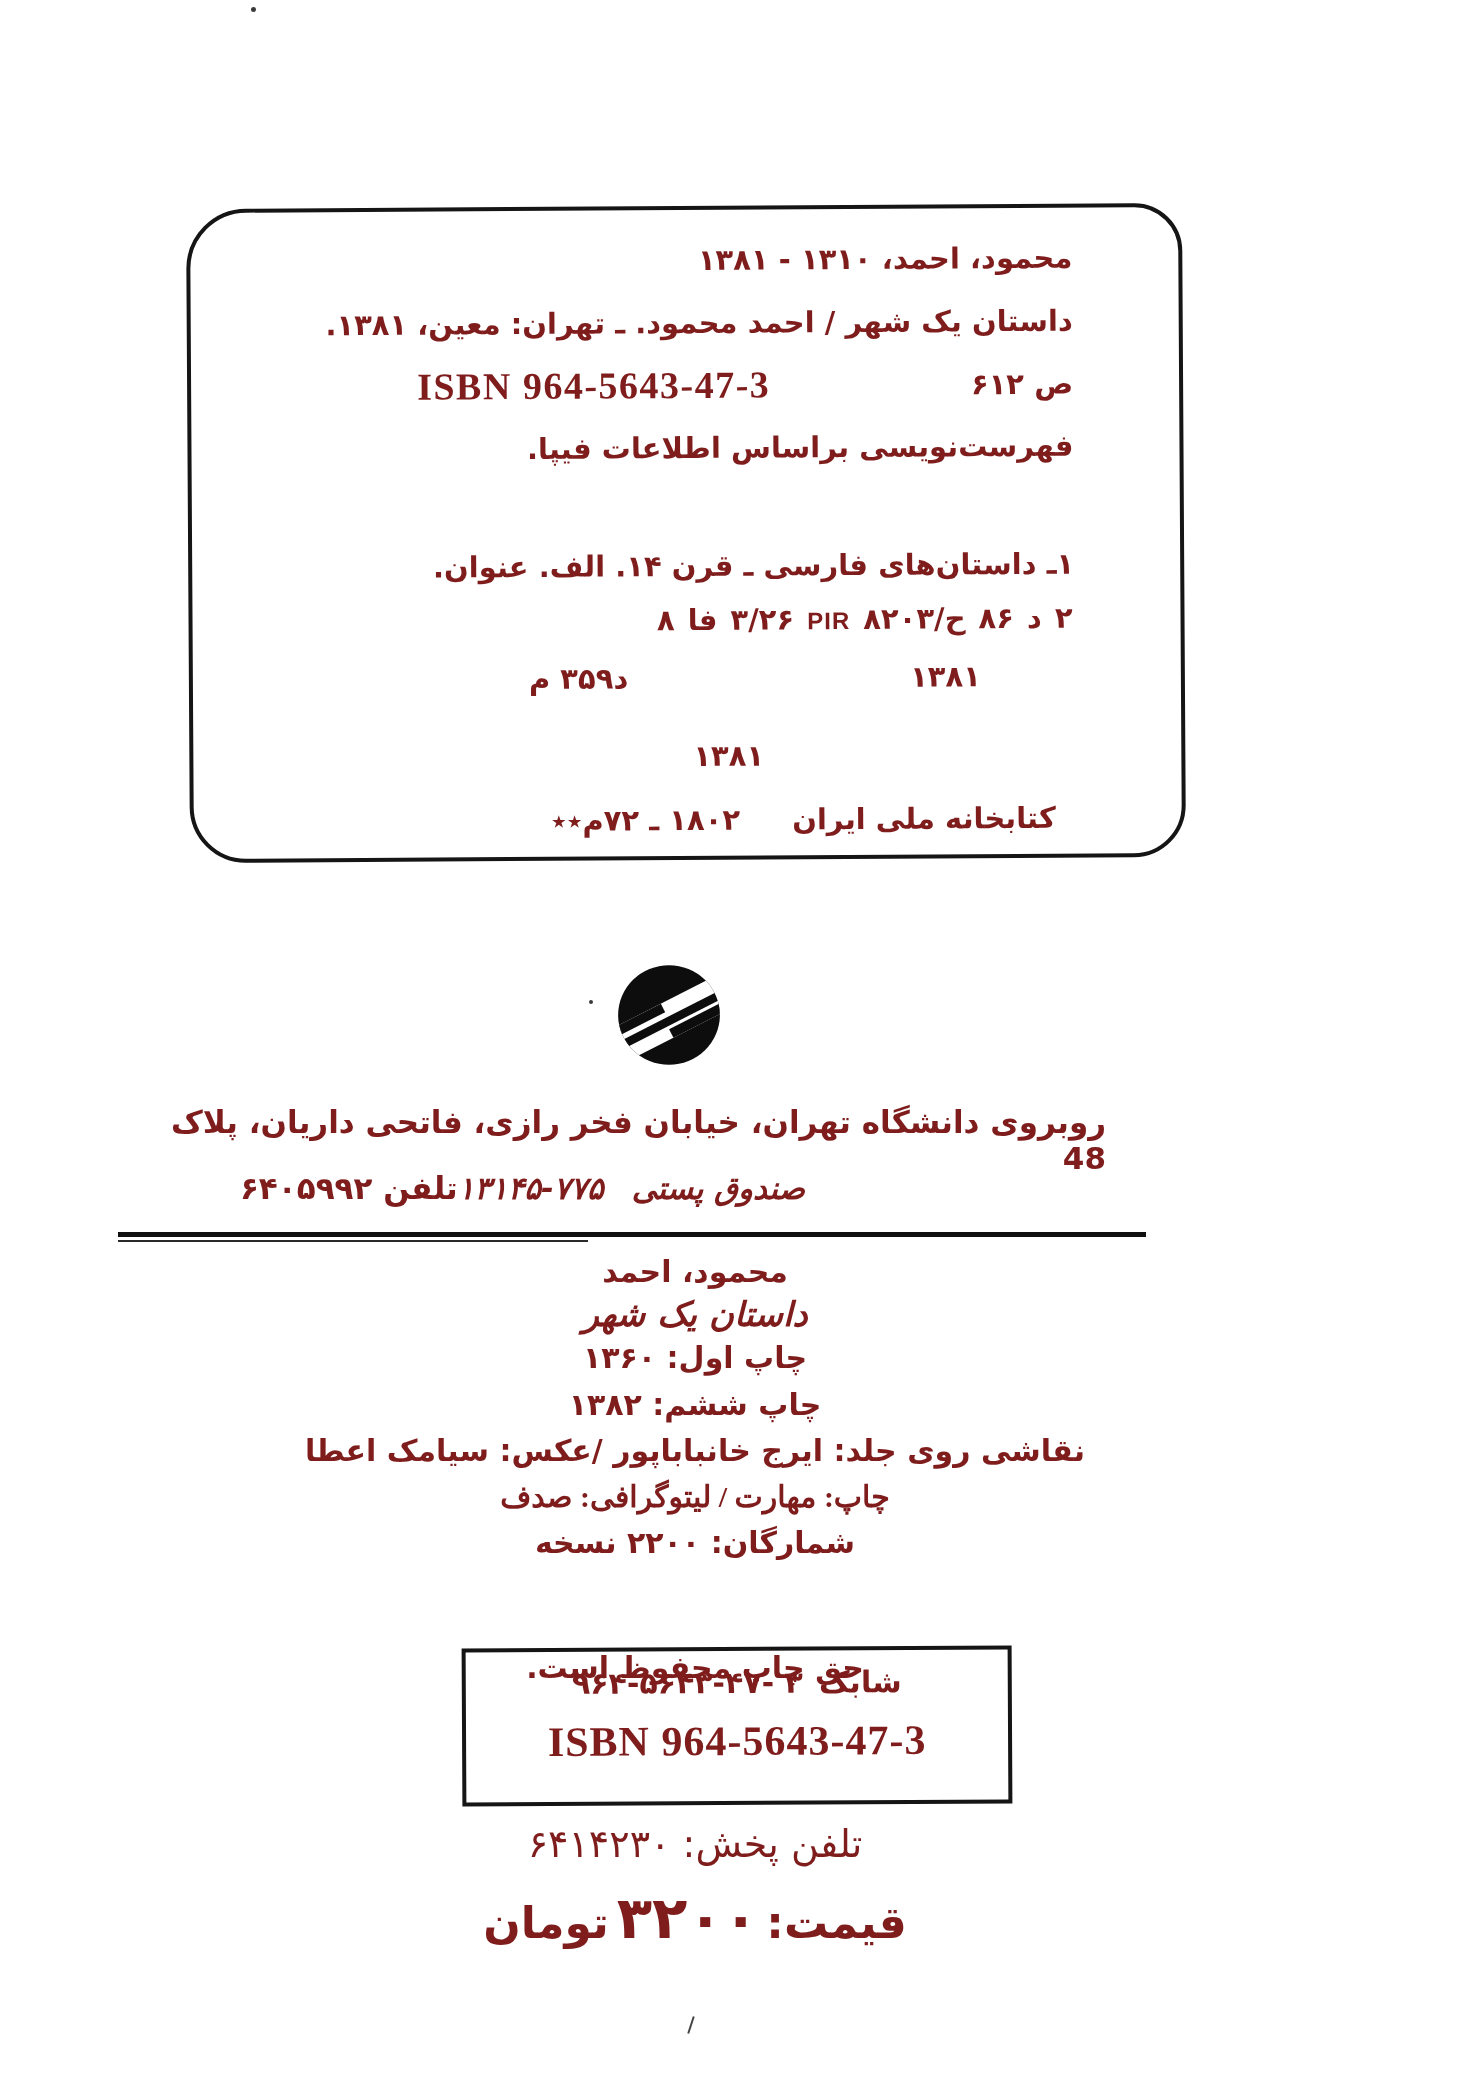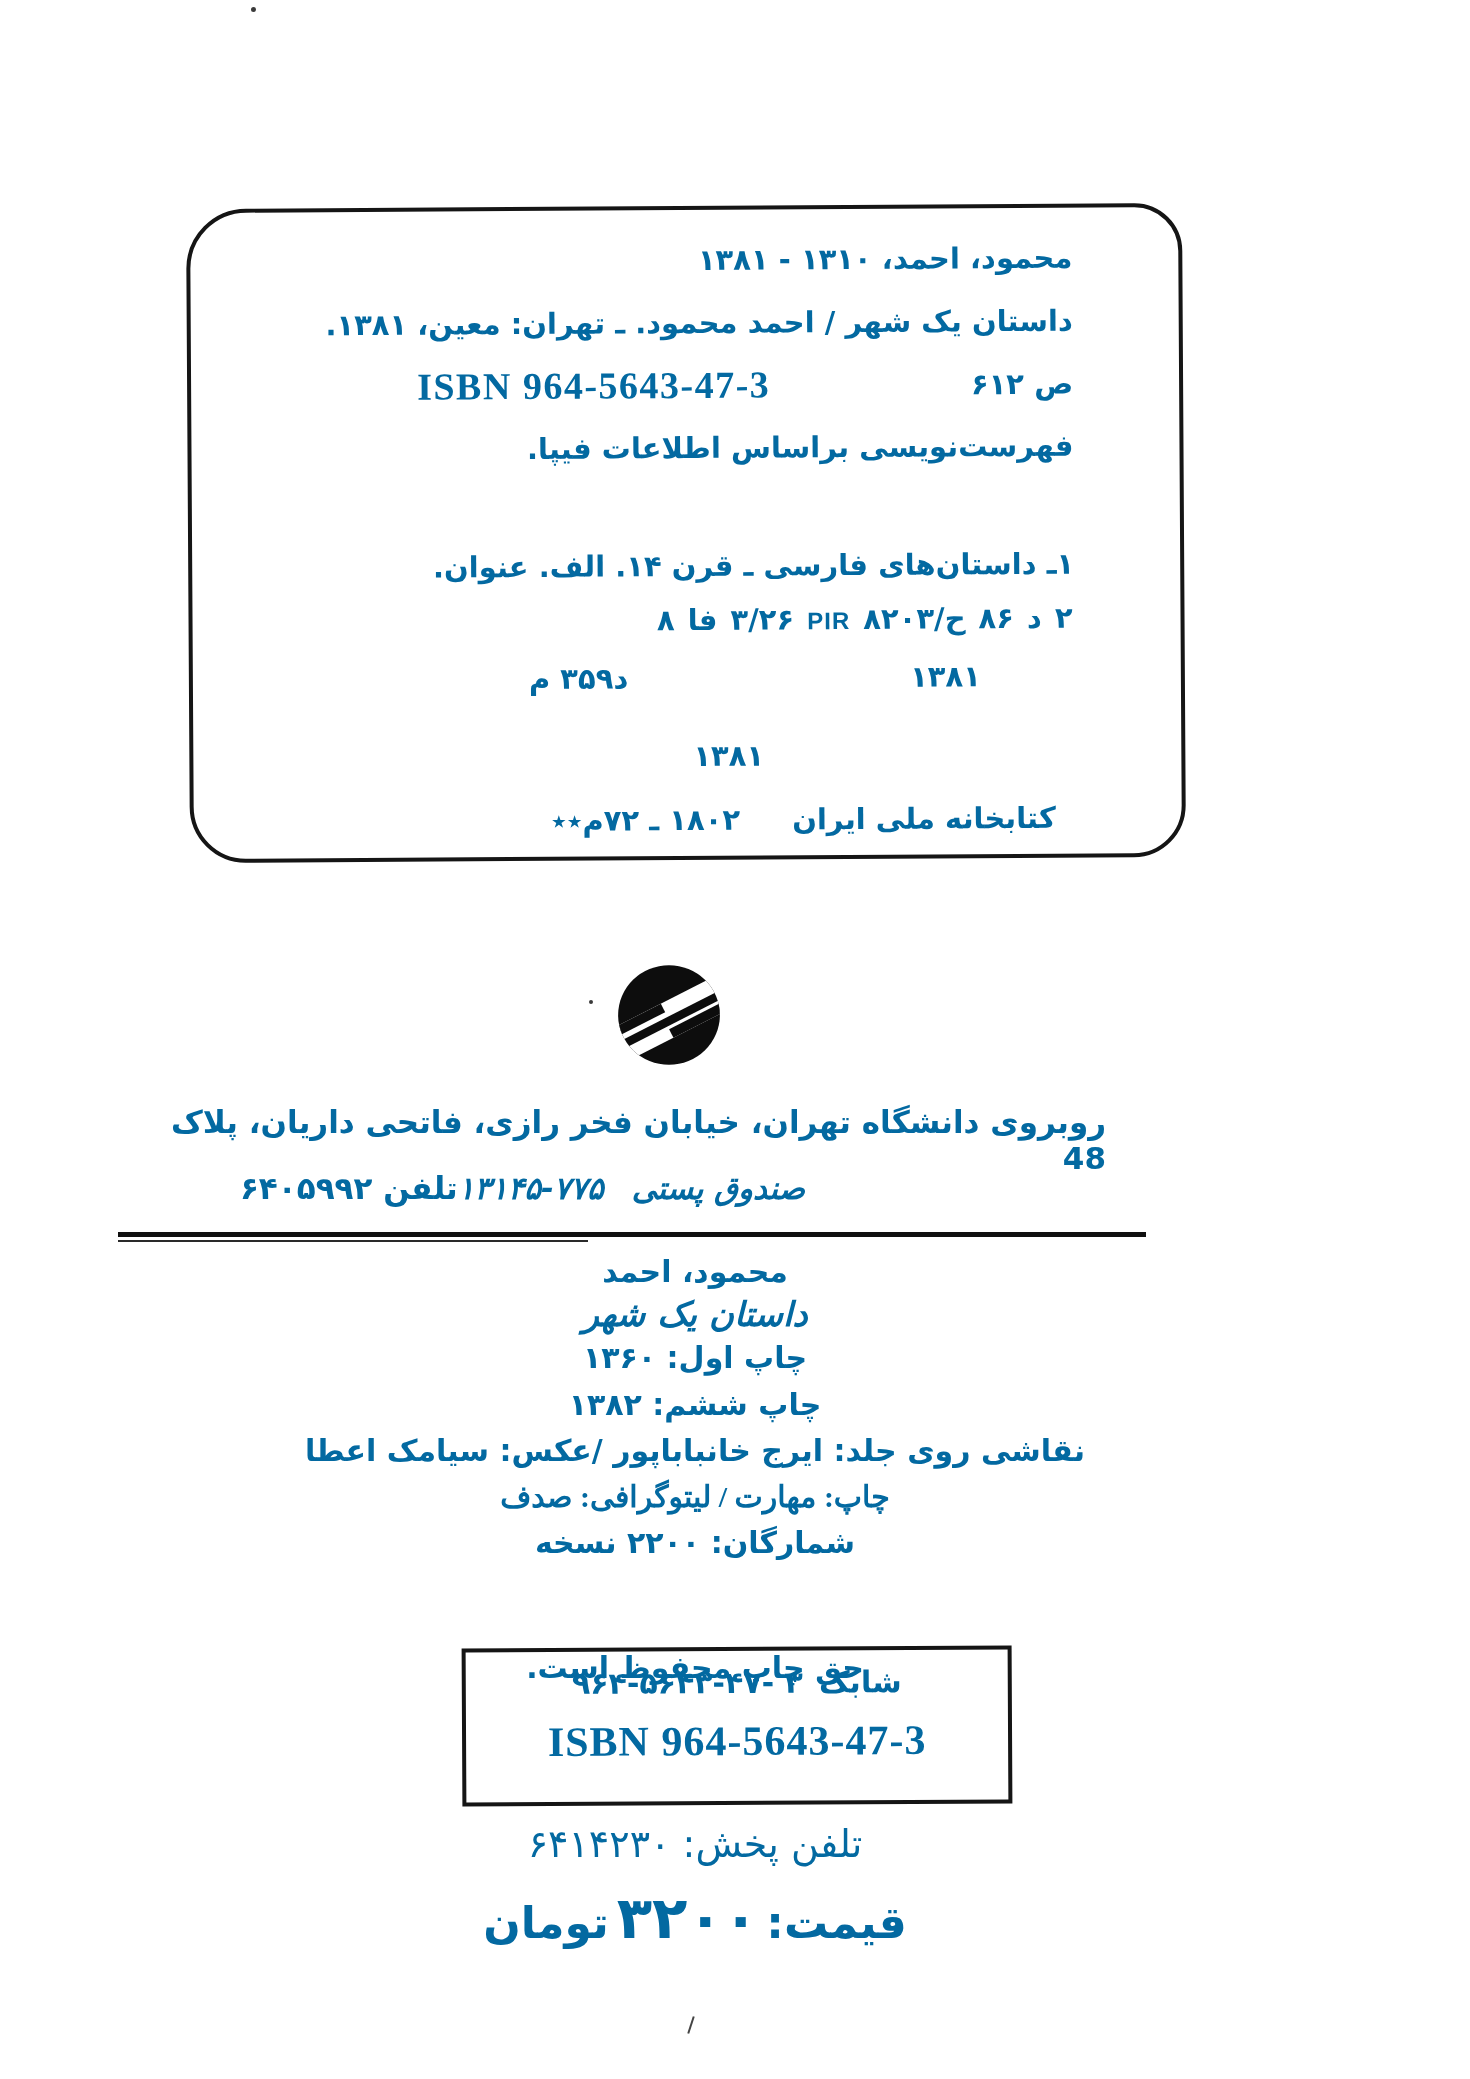--- a/index.html
+++ b/index.html
@@ -2,21 +2,21 @@
 <html lang="fa"><head>
 <meta charset="utf-8">
 <style>
   html,body{margin:0;padding:0;background:#e8e8e8;}
   #page{
     position:relative;
     width:1470px;height:2079px;
     margin:0 auto;
     background:#ffffff;
     font-family:"DejaVu Sans",sans-serif;
-    color:#0369a1;
+    color:#7f1d1d;
     overflow:hidden;
   }
   .fa{direction:rtl;unicode-bidi:isolate;}
   .ltr{direction:ltr;unicode-bidi:isolate;}
 
   
   .cip-box{
     position:absolute;left:188px;top:206px;width:996px;height:654px;
     border:4px solid #151515;border-radius:60px 48px 52px 56px;
     box-sizing:border-box;

